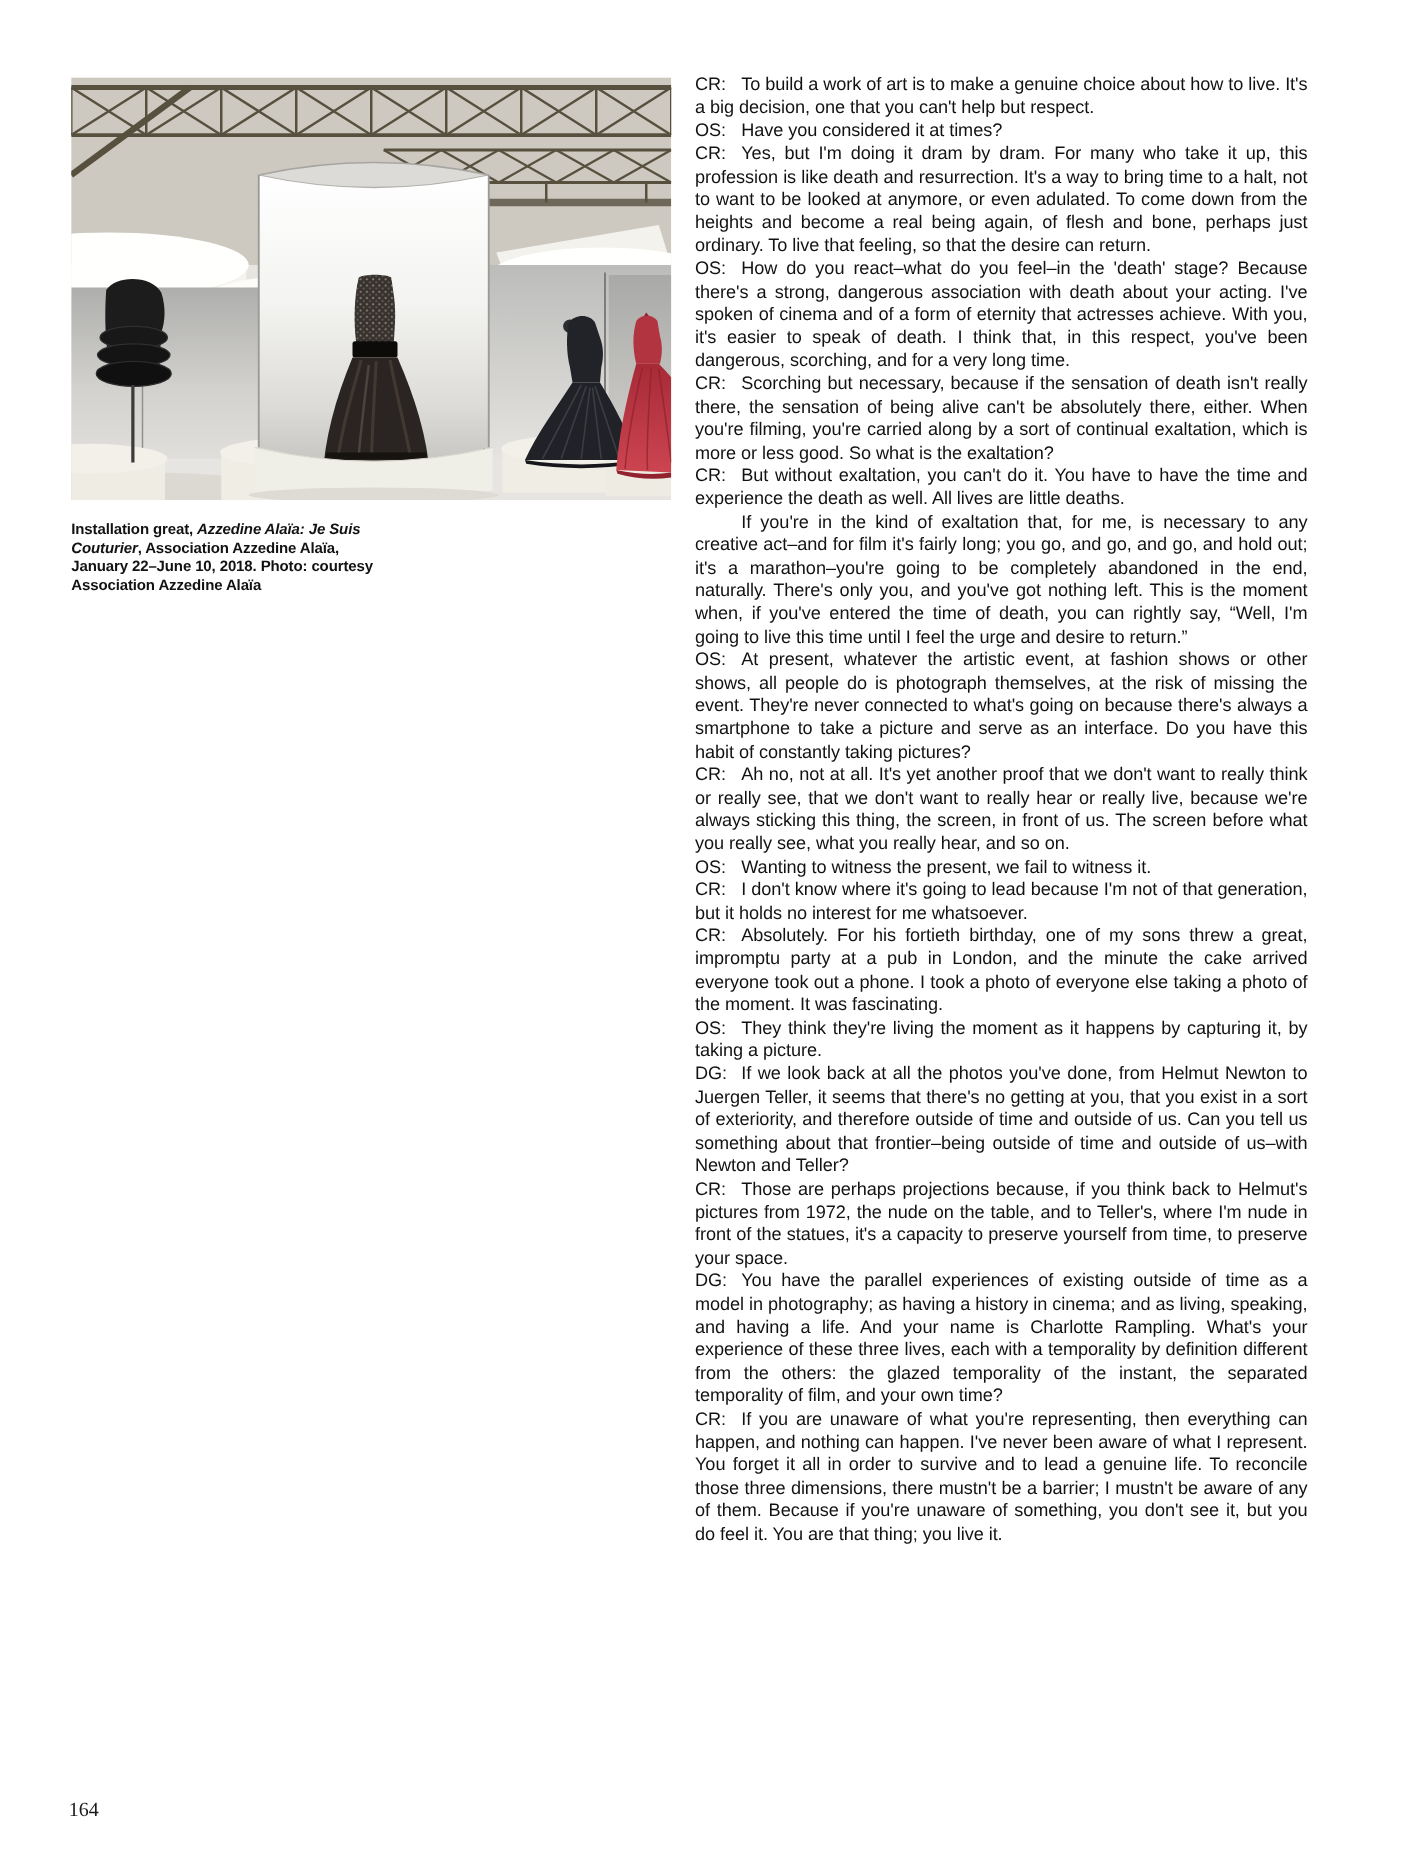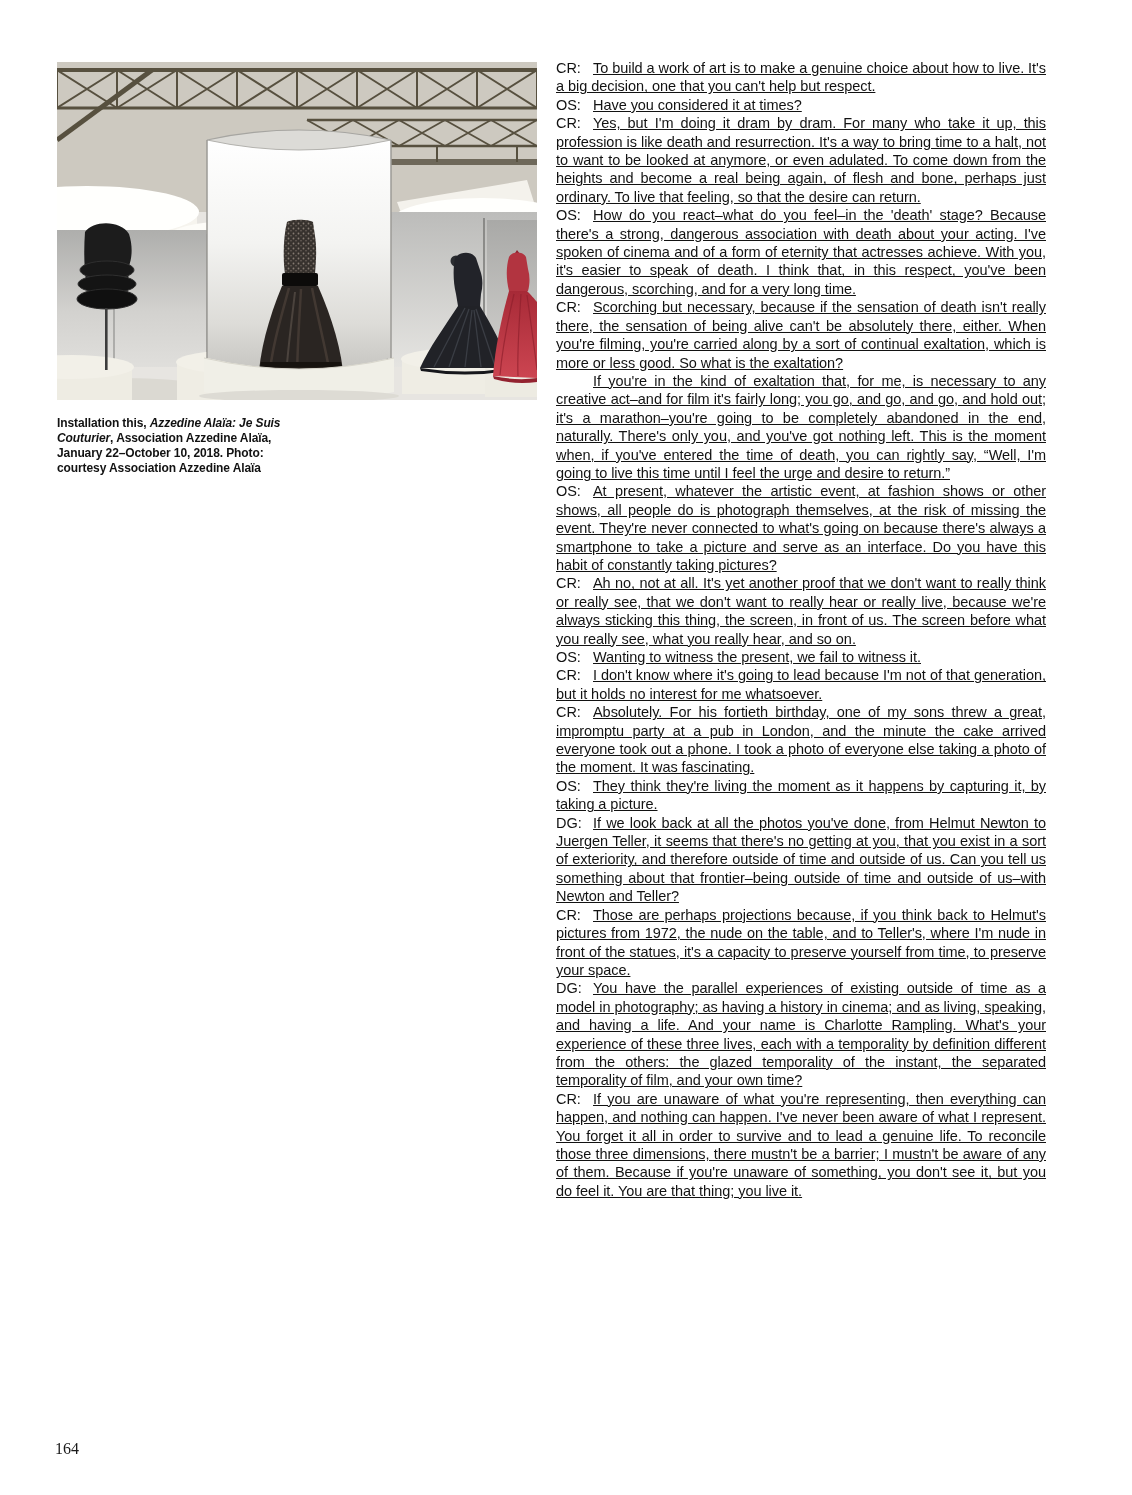--- a/index.html
+++ b/index.html
@@ -13,21 +13,21 @@
     position:absolute;left:57px;top:416px;width:242px;
     font-size:12px;line-height:15px;font-weight:700;color:#121212;
     letter-spacing:-0.1px;
   }
   .caption em{font-style:italic;font-weight:700;}
   .column{
     position:absolute;left:556px;top:59px;width:490px;
     font-size:14.5px;line-height:18.4px;color:#121212;
     letter-spacing:-0.05px;
   }
-  .para{margin:0;text-align:justify;text-decoration:underline;}
+  .para{margin:0;text-align:justify;}
   .para.indent{text-indent:37px;}
   .speaker{display:inline-block;width:37px;}
   .page-number{
     position:absolute;left:55px;top:1440px;
     font-family:"Liberation Serif",serif;font-size:16px;color:#1a1a1a;
   }
 </style>
 </head>
 <body>
 
@@ -173,28 +173,29 @@
     <g>
       <path d="M460,188 L455,196 L466,196 Z" fill="#8e1f2c"></path>
       <path d="M452,195 C455,189 466,189 469,195 L471,207 C473,214 473,221 471,229 L452,229 C449,217 449,205 452,195 Z" fill="#b23440"></path>
       <path d="M452,229 C444,258 438,286 436,314 L480,316 L480,240 C475,234 472,231 470,229 Z" fill="url(#redGrad)"></path>
       <path d="M457,232 C450,262 445,290 443,313 M464,232 C462,262 460,292 461,314 M470,233 C474,262 478,290 480,308" stroke="#8e1f2c" stroke-width="1.2" fill="none" opacity="0.7"></path>
       <path d="M436,314 Q460,319 480,316 L480,320 Q458,323 437,317 Z" fill="#93222f"></path>
     </g>
   </svg>
 </figure>
 
-<figcaption class="caption"><span>Installation this, </span><em>Azzedine Alaïa: Je Suis Couturier</em><span>, Association Azzedine Alaïa, January 22–October 10, 2018. Photo: courtesy Association Azzedine Alaïa</span></figcaption>
+<figcaption class="caption"><span>Installation great, </span><em>Azzedine Alaïa: Je Suis Couturier</em><span>, Association Azzedine Alaïa, January 22–June 10, 2018. Photo: courtesy Association Azzedine Alaïa</span></figcaption>
 
 <div class="column">
     <p class="para"><span class="speaker">CR:</span>To build a work of art is to make a genuine choice about how to live. It's a big decision, one that you can't help but respect.</p>
     <p class="para"><span class="speaker">OS:</span>Have you considered it at times?</p>
     <p class="para"><span class="speaker">CR:</span>Yes, but I'm doing it dram by dram. For many who take it up, this profession is like death and resurrection. It's a way to bring time to a halt, not to want to be looked at anymore, or even adulated. To come down from the heights and become a real being again, of flesh and bone, perhaps just ordinary. To live that feeling, so that the desire can return.</p>
     <p class="para"><span class="speaker">OS:</span>How do you react–what do you feel–in the 'death' stage? Because there's a strong, dangerous association with death about your acting. I've spoken of cinema and of a form of eternity that actresses achieve. With you, it's easier to speak of death. I think that, in this respect, you've been dangerous, scorching, and for a very long time.</p>
     <p class="para"><span class="speaker">CR:</span>Scorching but necessary, because if the sensation of death isn't really there, the sensation of being alive can't be absolutely there, either. When you're filming, you're carried along by a sort of continual exaltation, which is more or less good. So what is the exaltation?</p>
+    <p class="para"><span class="speaker">CR:</span>But without exaltation, you can't do it. You have to have the time and experience the death as well. All lives are little deaths.</p>
     <p class="para indent">If you're in the kind of exaltation that, for me, is necessary to any creative act–and for film it's fairly long; you go, and go, and go, and hold out; it's a marathon–you're going to be completely abandoned in the end, naturally. There's only you, and you've got nothing left. This is the moment when, if you've entered the time of death, you can rightly say, “Well, I'm going to live this time until I feel the urge and desire to return.”</p>
     <p class="para"><span class="speaker">OS:</span>At present, whatever the artistic event, at fashion shows or other shows, all people do is photograph themselves, at the risk of missing the event. They're never connected to what's going on because there's always a smartphone to take a picture and serve as an interface. Do you have this habit of constantly taking pictures?</p>
     <p class="para"><span class="speaker">CR:</span>Ah no, not at all. It's yet another proof that we don't want to really think or really see, that we don't want to really hear or really live, because we're always sticking this thing, the screen, in front of us. The screen before what you really see, what you really hear, and so on.</p>
     <p class="para"><span class="speaker">OS:</span>Wanting to witness the present, we fail to witness it.</p>
     <p class="para"><span class="speaker">CR:</span>I don't know where it's going to lead because I'm not of that generation, but it holds no interest for me whatsoever.</p>
     <p class="para"><span class="speaker">CR:</span>Absolutely. For his fortieth birthday, one of my sons threw a great, impromptu party at a pub in London, and the minute the cake arrived everyone took out a phone. I took a photo of everyone else taking a photo of the moment. It was fascinating.</p>
     <p class="para"><span class="speaker">OS:</span>They think they're living the moment as it happens by capturing it, by taking a picture.</p>
     <p class="para"><span class="speaker">DG:</span>If we look back at all the photos you've done, from Helmut Newton to Juergen Teller, it seems that there's no getting at you, that you exist in a sort of exteriority, and therefore outside of time and outside of us. Can you tell us something about that frontier–being outside of time and outside of us–with Newton and Teller?</p>
     <p class="para"><span class="speaker">CR:</span>Those are perhaps projections because, if you think back to Helmut's pictures from 1972, the nude on the table, and to Teller's, where I'm nude in front of the statues, it's a capacity to preserve yourself from time, to preserve your space.</p>
     <p class="para"><span class="speaker">DG:</span>You have the parallel experiences of existing outside of time as a model in photography; as having a history in cinema; and as living, speaking, and having a life. And your name is Charlotte Rampling. What's your experience of these three lives, each with a temporality by definition different from the others: the glazed temporality of the instant, the separated temporality of film, and your own time?</p>

